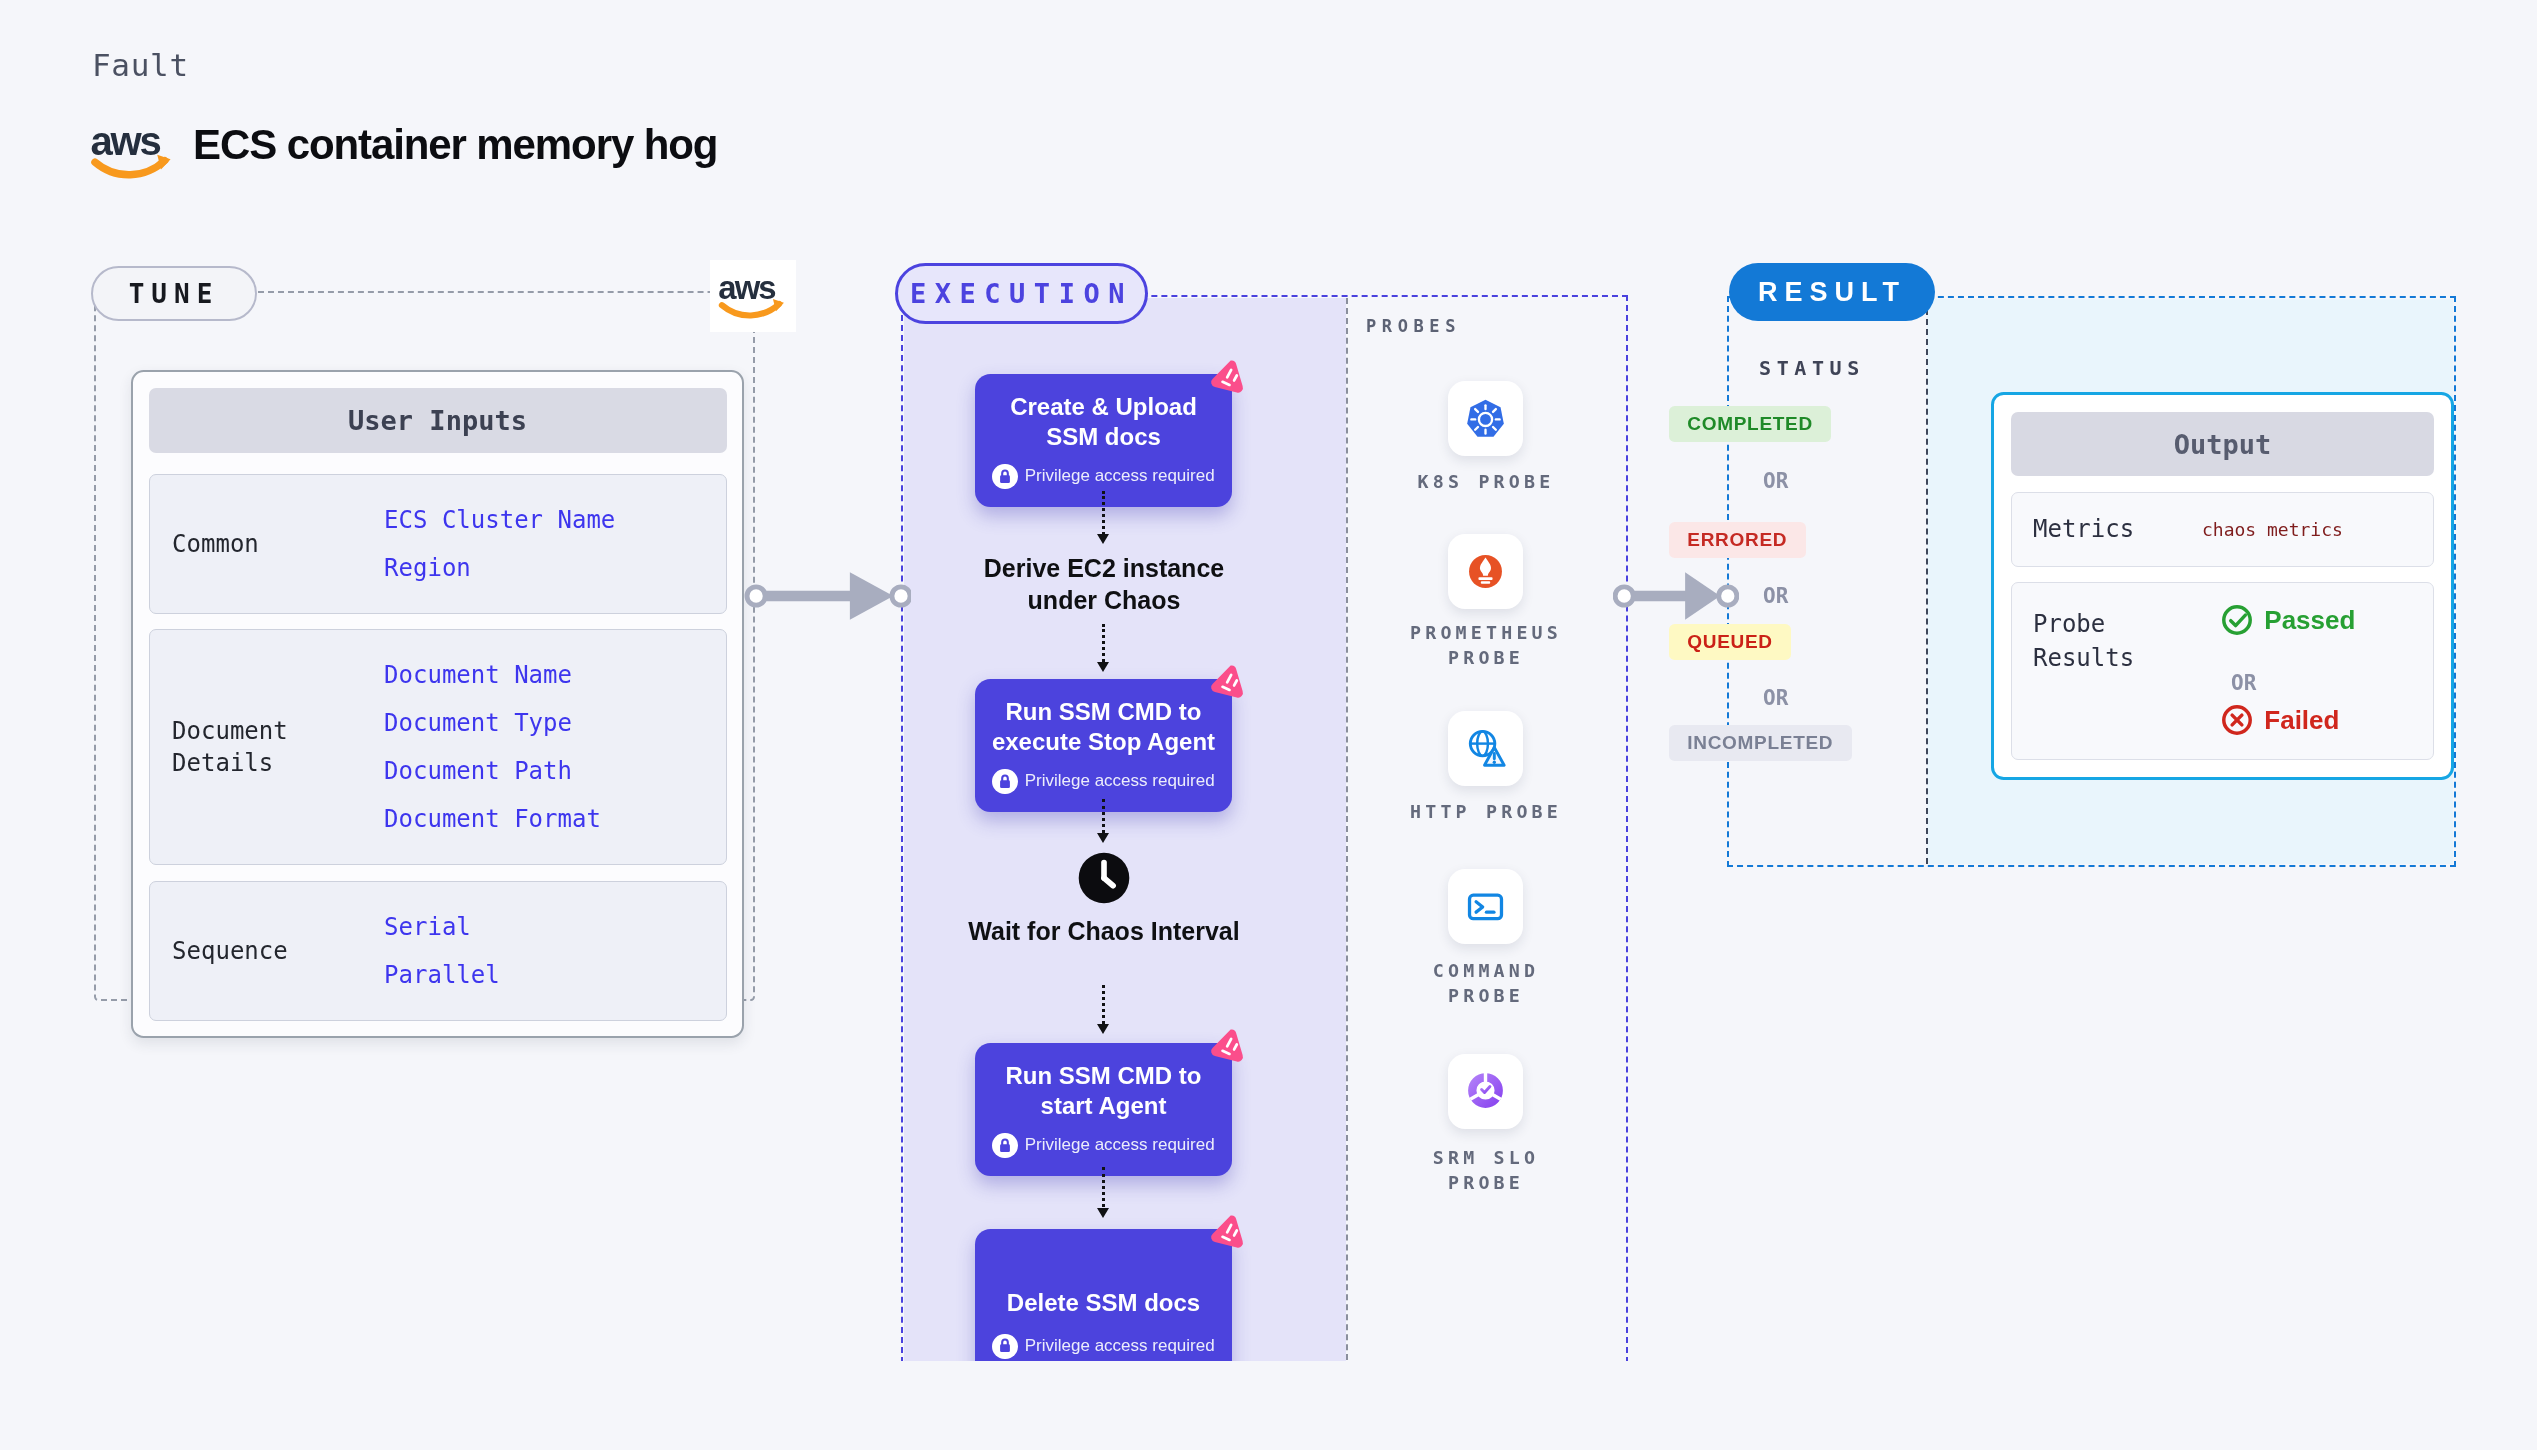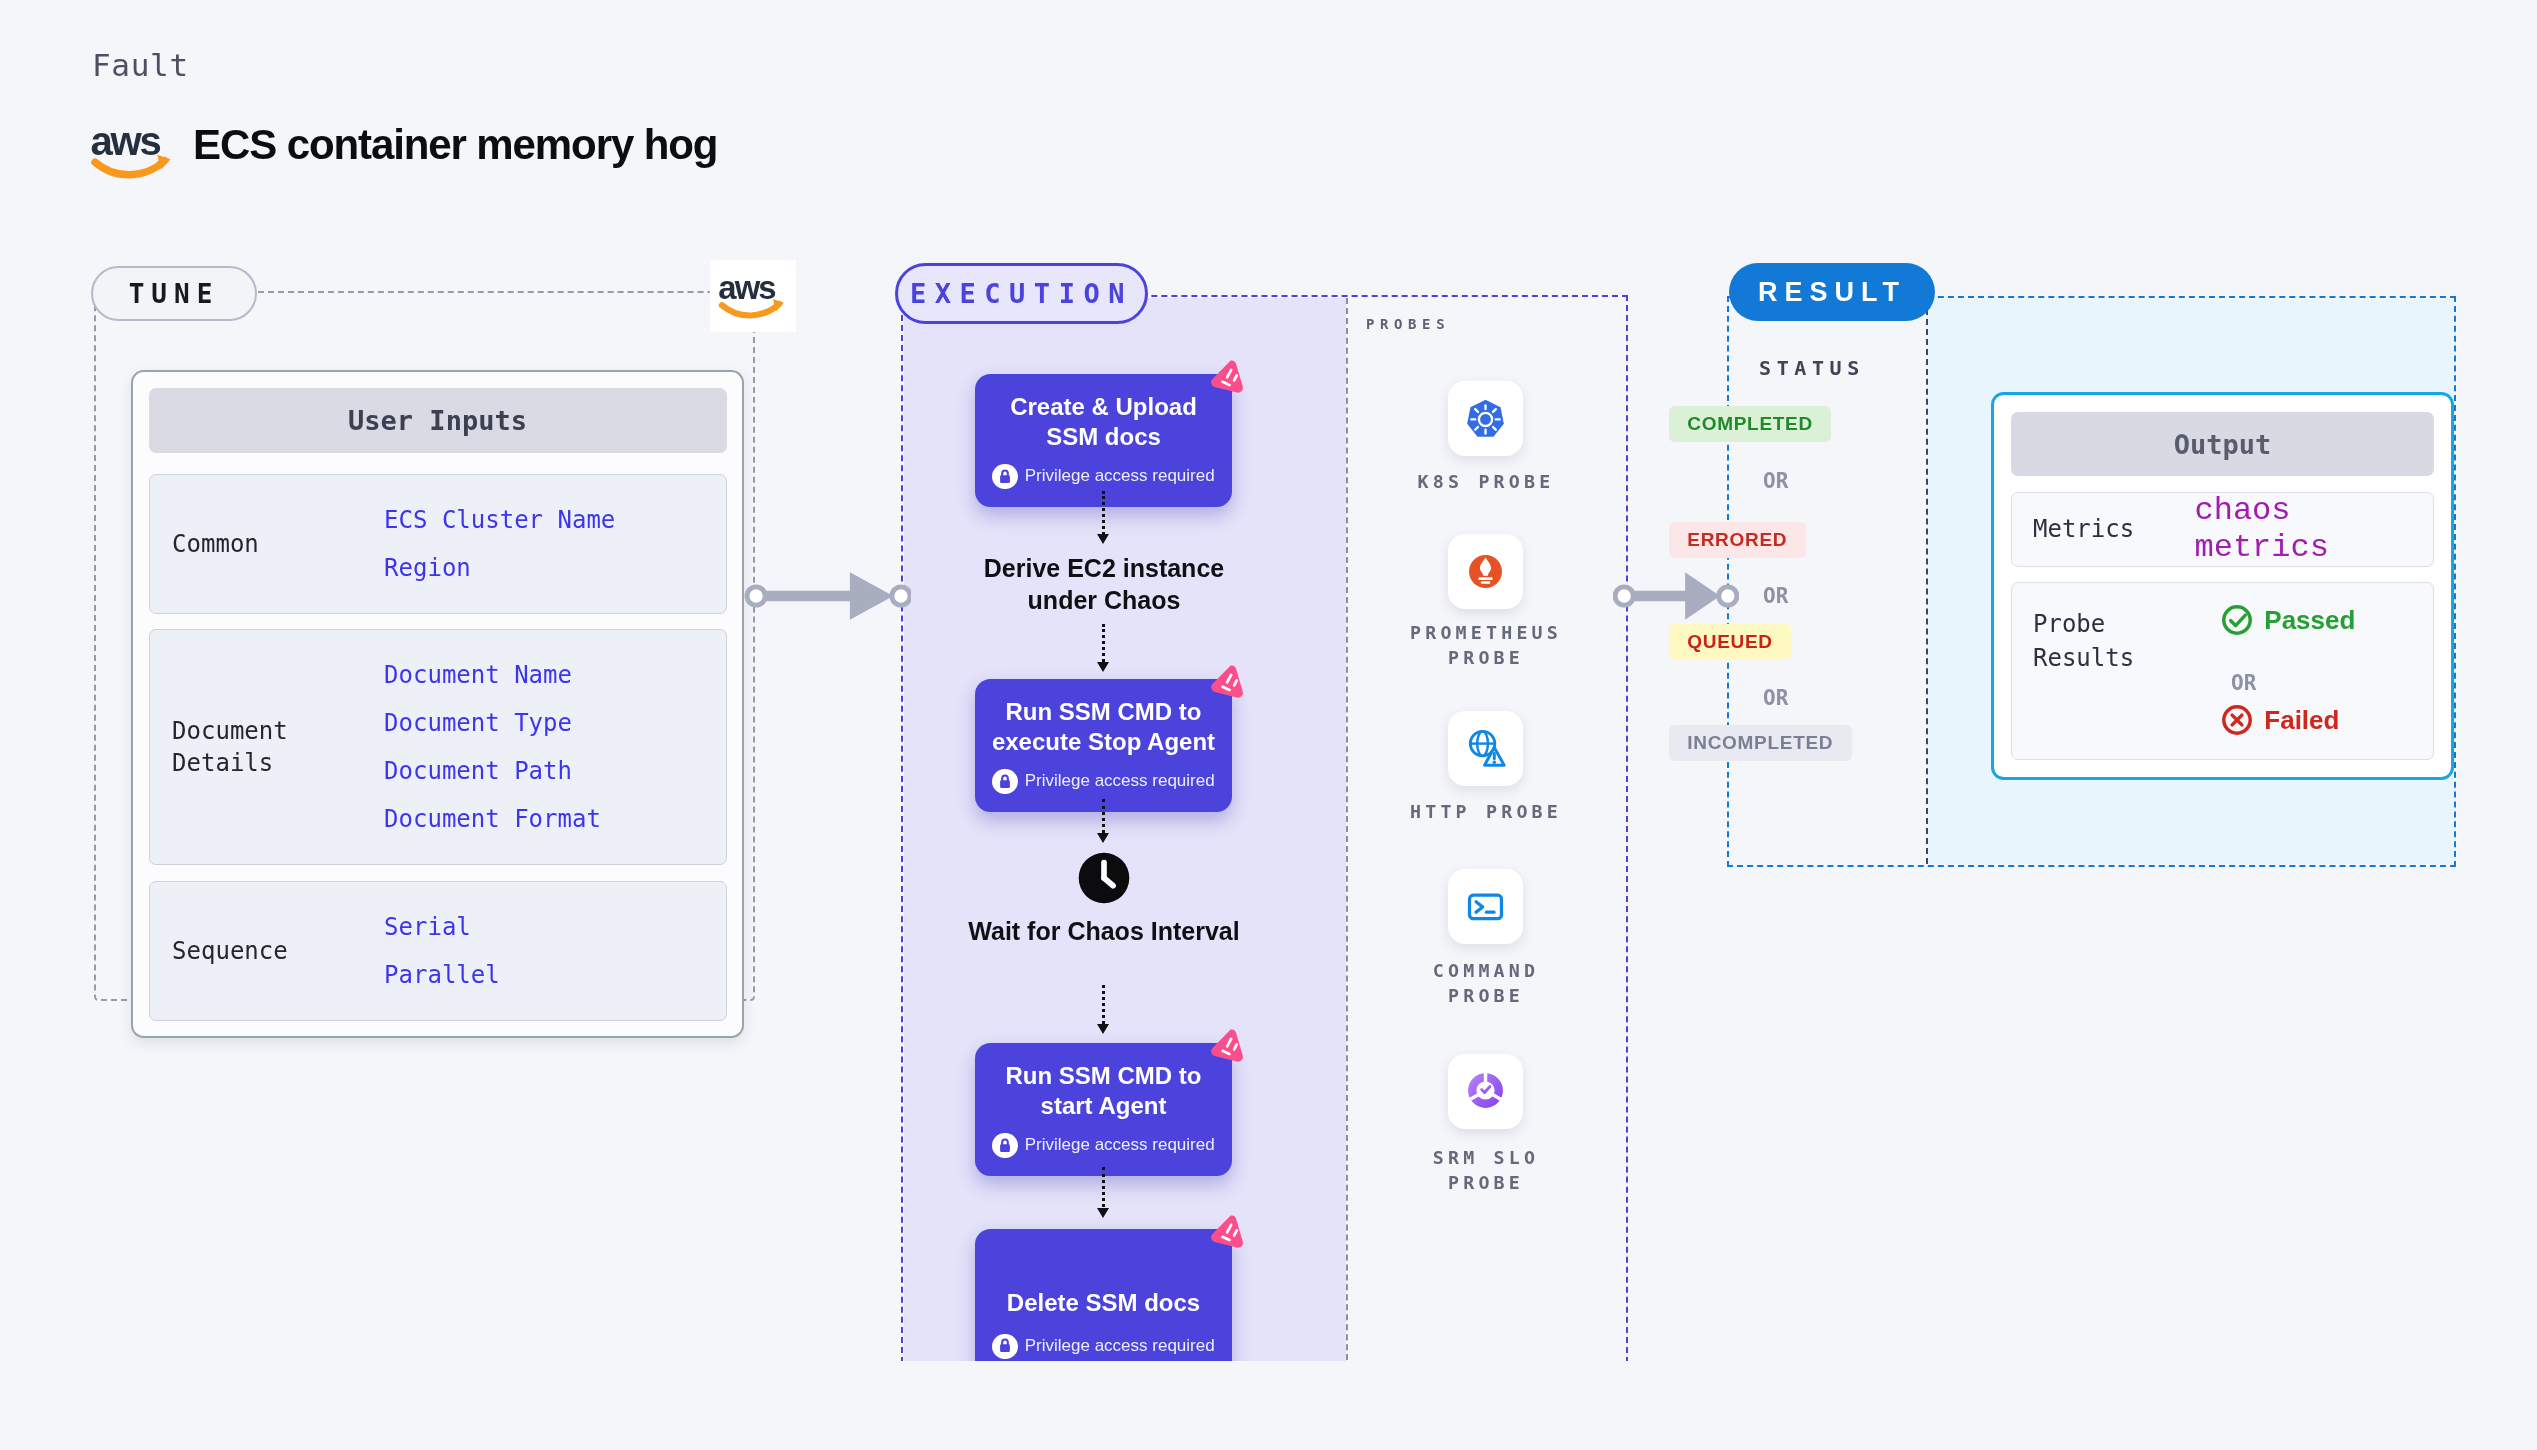--- a/index.html
+++ b/index.html
@@ -35,21 +35,21 @@
   
   .flow-arrow{z-index:7;}
 
   
   .exec-fill{left:904px;top:298px;width:442px;height:1092px;background:#e4e3f9;z-index:1;}
   .exec-box{left:901px;top:295px;width:723px;height:1094px;border:2.8px dashed #4a41de;z-index:2;}
   .probes-sep{left:1346px;top:298px;height:1092px;width:0;border-left:2.1px dashed #8a8f9c;z-index:3;}
   .exec-pill{left:895px;top:263px;width:247px;height:55px;background:#e7e6fb;border:3.5px solid #4c43df;
              border-radius:32px;display:flex;align-items:center;justify-content:center;
              font-size:27px;font-weight:bold;color:#4c43df;letter-spacing:8.5px;z-index:6;}
-  .probes-title{left:1366px;top:316px;font-size:14px;font-weight:bold;color:#5c6274;letter-spacing:5.6px;z-index:4;}
+  .probes-title{left:1366px;top:316px;font-size:17px;font-weight:bold;color:#5c6274;letter-spacing:5.6px;z-index:4;}
 
   .step-box{left:975px;width:257px;background:#4c43dd;border-radius:15.5px;color:#fff;text-align:center;
             z-index:4;box-shadow:0 8.5px 18.3px rgba(60,52,180,.30);}
   .step-title{font-size:24px;font-weight:bold;line-height:30px;padding:18.3px 12.7px 0 12.7px;}
   .step-priv{display:flex;align-items:center;justify-content:center;gap:7px;padding:11.3px 0 18.3px 0;
              color:#ecedfb;font-size:17px;}
   .lock-circ{width:25.4px;height:25.4px;border-radius:50%;background:#fff;display:flex;align-items:center;
              justify-content:center;flex:0 0 auto;}
   .pink-badge{position:absolute;right:-18.3px;top:-18.3px;width:41px;height:41px;}
 
@@ -83,21 +83,21 @@
   .or-txt{position:absolute;left:1763px;font-size:21px;color:#8c91a6;z-index:4;font-weight:bold;}
   .or1{top:469px;} .or2{top:584px;} .or3{top:686px;}
 
   .output-card{left:1991px;top:392px;width:463px;background:#fff;border:3.5px solid #16a6e4;border-radius:12.7px;
                padding:17px;z-index:4;box-sizing:border-box;}
   .output-header{height:64px;background:#d8d9e3;border-radius:7px;display:flex;align-items:center;
                  justify-content:center;font-size:27px;font-weight:bold;color:#575c6f;margin-bottom:15.5px;}
   .output-row{background:#f8f9fc;border:1.4px solid #dcdfe8;border-radius:7px;}
   .row-metrics{height:73px;display:flex;align-items:center;padding-left:21px;margin-bottom:15.5px;}
   .row-metrics .lbl{font-size:24px;color:#2c3040;width:169px;}
-  .row-metrics .val{font-size:32px;color:#a21caf;font-family:Liberation Mono, monospace;}
+  .row-metrics .val{font-size:18px;color:#7f1d1d;}
   .row-probe{height:178px;position:relative;padding:24px 0 0 21px;box-sizing:border-box;}
   .row-probe .lbl{font-size:24px;color:#2c3040;line-height:34px;width:148px;}
   .pr-item{position:absolute;display:flex;align-items:center;gap:11.3px;font-weight:bold;font-size:26px;}
   .pr-pass{left:209px;top:21px;color:#27a033;}
   .pr-or{left:219px;top:88px;color:#8c91a6;font-weight:bold;font-size:21px;}
   .pr-fail{left:209px;top:121px;color:#d0271d;}
 </style>
 </head>
 <body>
 

